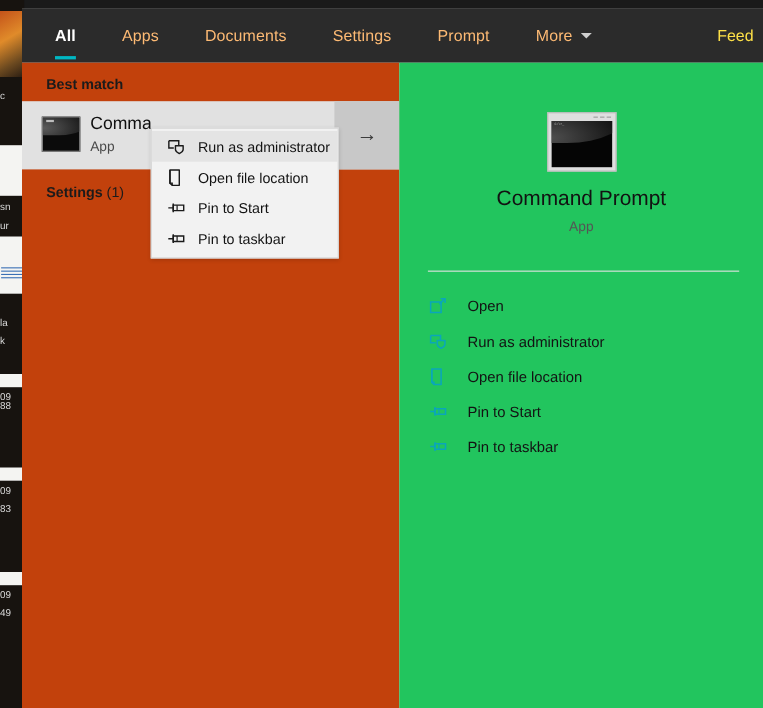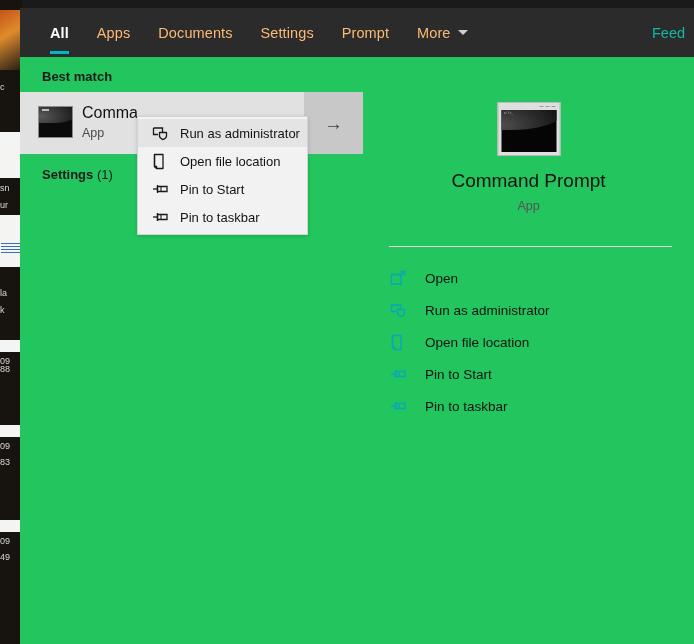--- a/index.html
+++ b/index.html
@@ -37,52 +37,52 @@
     width: 674px; height: 636px;
     background: #f2f2f2;
   }
 
   
   .tabbar {
     position: absolute; left: 0; top: 0; width: 674px; height: 49px;
     background: #2b2b2b;
     display: flex; align-items: center;
   }
-  .tabs { display: flex; align-items: center; height: 49px; padding-left: 19px; }
+  .tabs { display: flex; align-items: center; height: 49px; padding-left: 19px; gap: 14px; }
   .tab {
     position: relative; height: 49px; display: flex; align-items: center;
     padding: 0 14px; color: #fdba74; font-size: 14.5px; cursor: default;
     letter-spacing: .1px;
   }
   .tab:first-child { padding-left: 11px; }
   .tab.active { color: #ffffff; font-weight: bold; }
   .tab .underline {
     position: absolute; left: 11px; right: 14px; bottom: 3px;
     height: 3px; background: #00b7c3; display: none;
   }
   .tab.active .underline { display: block; }
   .tab .caret {
     display: inline-block; margin-left: 7px;
     width: 0; height: 0; border-left: 5px solid transparent;
     border-right: 5px solid transparent; border-top: 5px solid #cfcfcf;
   }
   .feed {
     position: absolute; right: 0px; top: 0; height: 49px;
     display: flex; align-items: center; padding-right: 0px;
-    color: #14b8a6; font-size: 14.5px; white-space: nowrap;
+    color: #fde047; font-size: 14.5px; white-space: nowrap;
     overflow: hidden; width: 42px;
   }
 
   
   .body-area {
     position: absolute; left: 0; top: 49px; width: 674px; height: 587px;
   }
   .left-pane {
     position: absolute; left: 0; top: 0; width: 343px; height: 587px;
-    background: #22c55e;
+    background: #c2410c;
     text-decoration: underline;
   }
   .right-pane {
     position: absolute; left: 343px; top: 0; width: 331px; height: 587px;
     background: #22c55e;
   }
 
   .section-head {
     position: absolute; left: 22px; font-size: 13px; font-weight: bold; color: #1b1b1b;
   }

